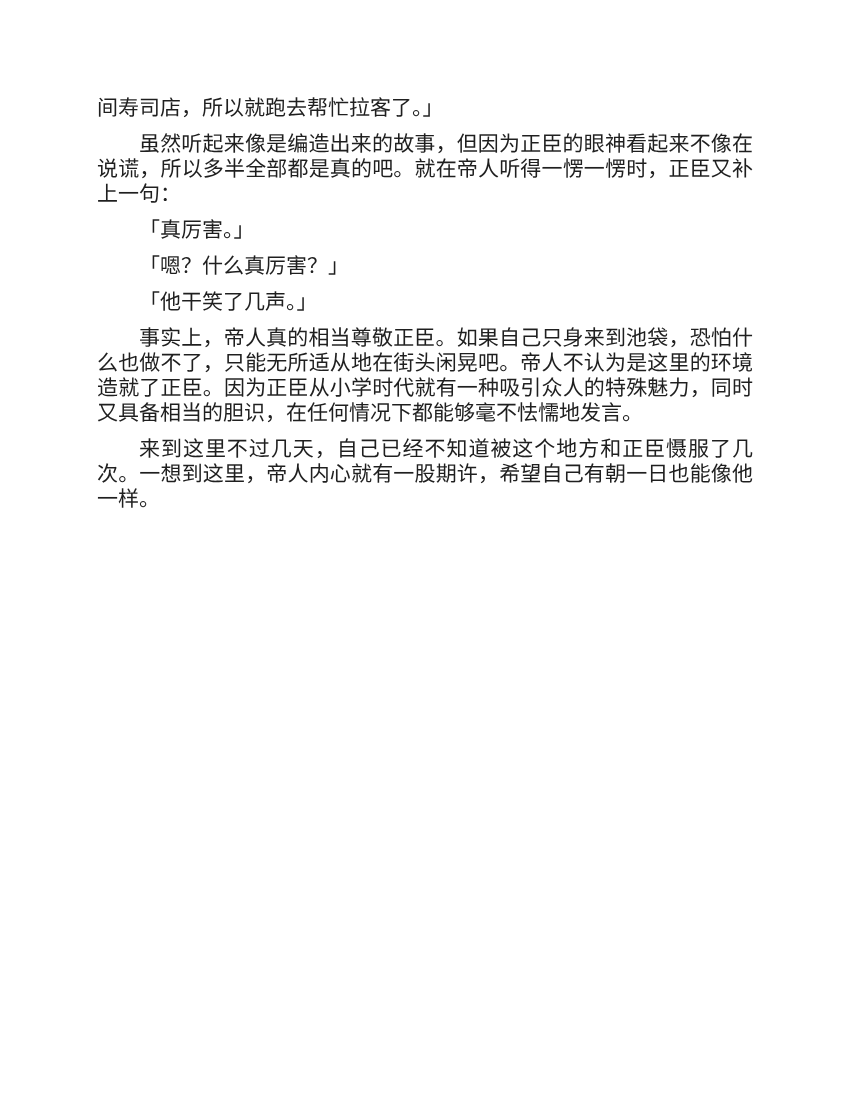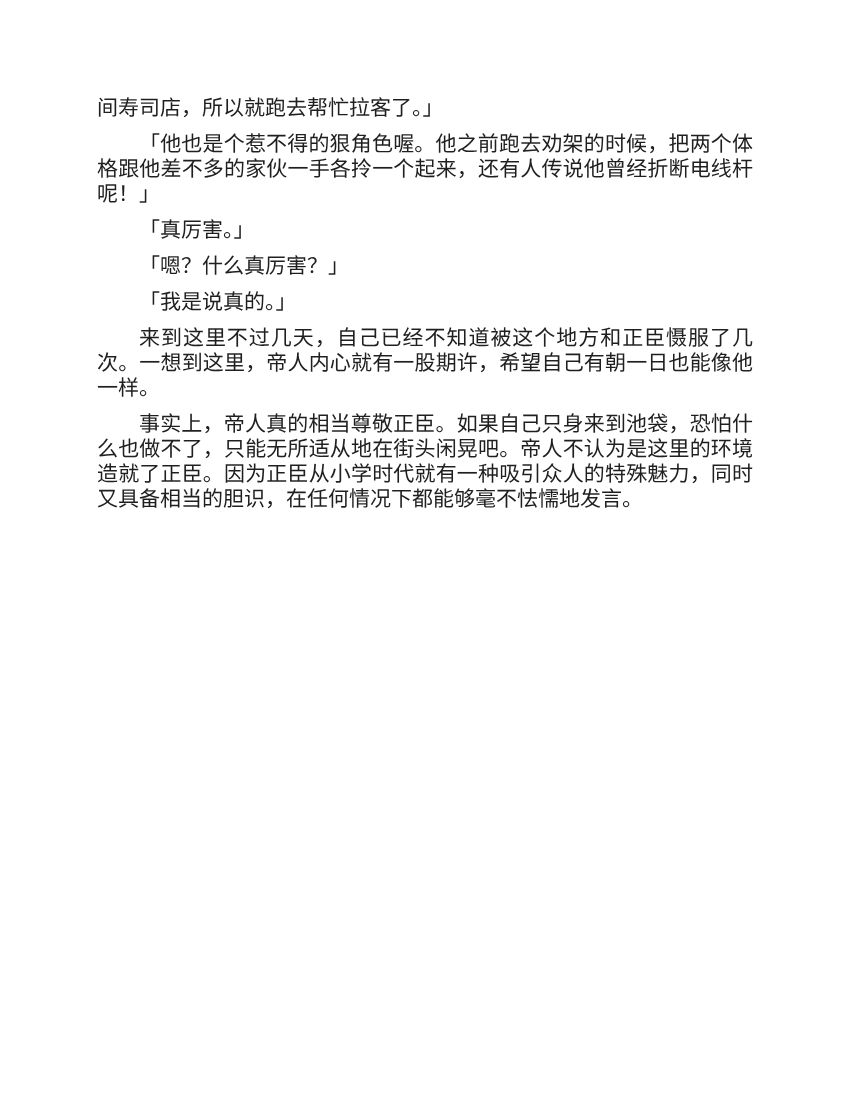--- a/index.html
+++ b/index.html
@@ -36,20 +36,20 @@
     
     text-indent: 0;
   }
 </style>
 </head>
 <body>
 
 <div class="page">
   <div class="text-block">
     <p class="para continuation">间寿司店，所以就跑去帮忙拉客了。」</p>
-    <p class="para">「他也是个惹不得的狠角色喔。他之前跑去劝架的时候，把两个体格跟他差不多的家伙一手各拎一个起来，还有人传说他曾经折断电线杆呢！」</p>
+    <p class="para">虽然听起来像是编造出来的故事，但因为正臣的眼神看起来不像在说谎，所以多半全部都是真的吧。就在帝人听得一愣一愣时，正臣又补上一句：</p>
     <p class="para">「真厉害。」</p>
     <p class="para">「嗯？什么真厉害？」</p>
-    <p class="para">「我是说真的。」</p>
+    <p class="para">「他干笑了几声。」</p>
+    <p class="para">事实上，帝人真的相当尊敬正臣。如果自己只身来到池袋，恐怕什么也做不了，只能无所适从地在街头闲晃吧。帝人不认为是这里的环境造就了正臣。因为正臣从小学时代就有一种吸引众人的特殊魅力，同时又具备相当的胆识，在任何情况下都能够毫不怯懦地发言。</p>
     <p class="para">来到这里不过几天，自己已经不知道被这个地方和正臣慑服了几次。一想到这里，帝人内心就有一股期许，希望自己有朝一日也能像他一样。</p>
-    <p class="para">事实上，帝人真的相当尊敬正臣。如果自己只身来到池袋，恐怕什么也做不了，只能无所适从地在街头闲晃吧。帝人不认为是这里的环境造就了正臣。因为正臣从小学时代就有一种吸引众人的特殊魅力，同时又具备相当的胆识，在任何情况下都能够毫不怯懦地发言。</p>
   </div>
 </div>
 
 </body></html>

